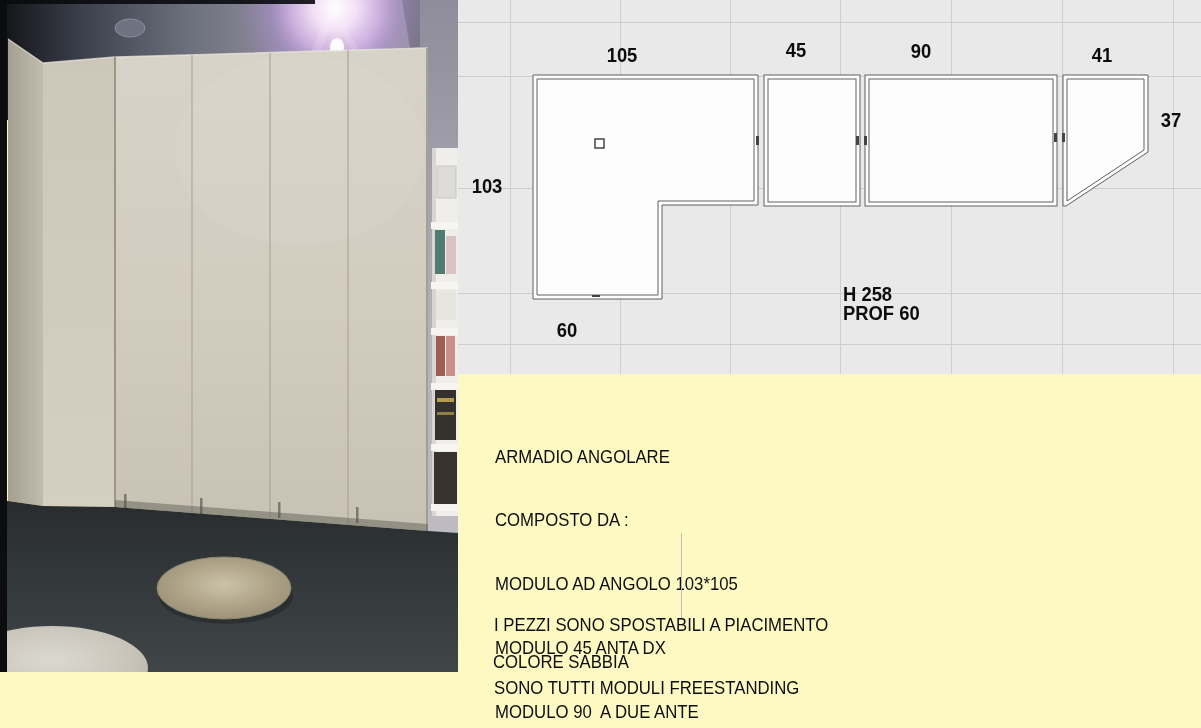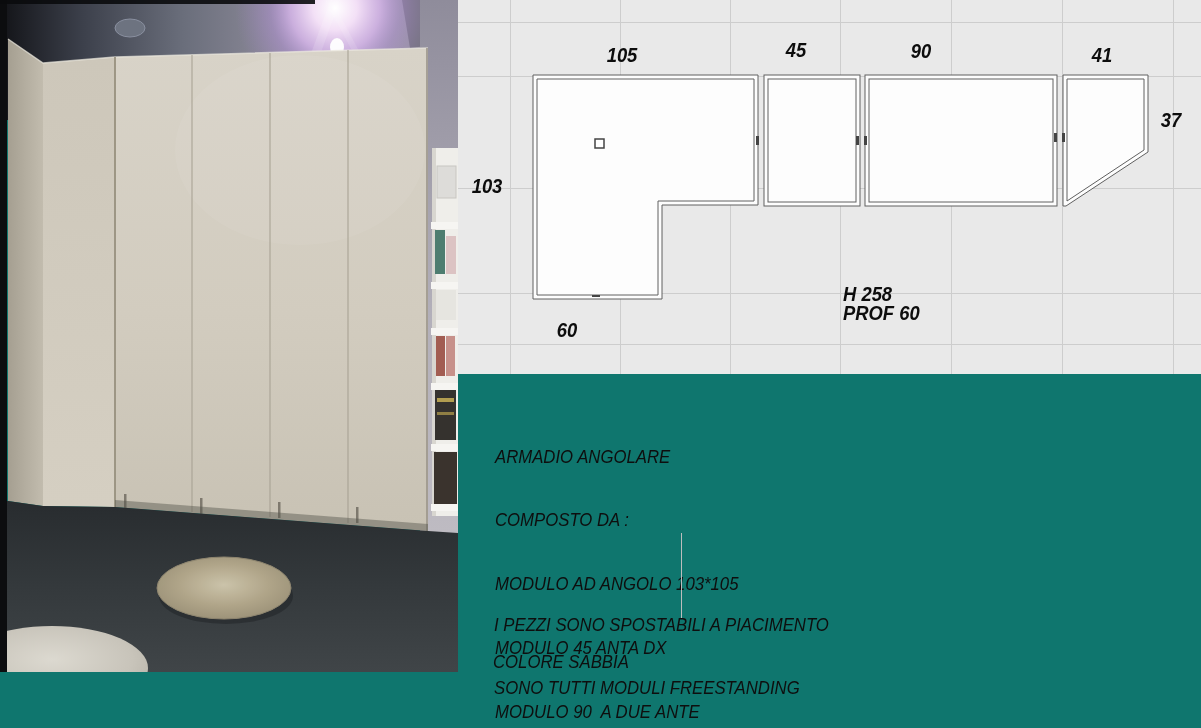--- a/index.html
+++ b/index.html
@@ -1,18 +1,18 @@
 <!DOCTYPE html>
 <html><head>
 <meta charset="utf-8">
 <style>
   html,body{margin:0;padding:0;background:#ffffff;}
   .stage{
     position:relative;width:1201px;height:728px;overflow:hidden;
-    background:#0f766e;font-family:"Liberation Sans",sans-serif;font-style:italic;
+    background:#fef9c3;font-family:"Liberation Sans",sans-serif;
   }
   
   .photo{position:absolute;left:0;top:0;width:458px;height:672px;overflow:hidden;}
   .photo svg{display:block;filter:blur(.5px);}
   
   .plan{position:absolute;left:458px;top:0;width:743px;height:374px;background:#e9e9e9;overflow:hidden;}
   .gl{position:absolute;background:#cdcdcd;}
   .gl.v{top:0;width:1px;height:374px;}
   .gl.h{left:0;height:1px;width:743px;}
   .plan svg{position:absolute;left:0;top:0;}

